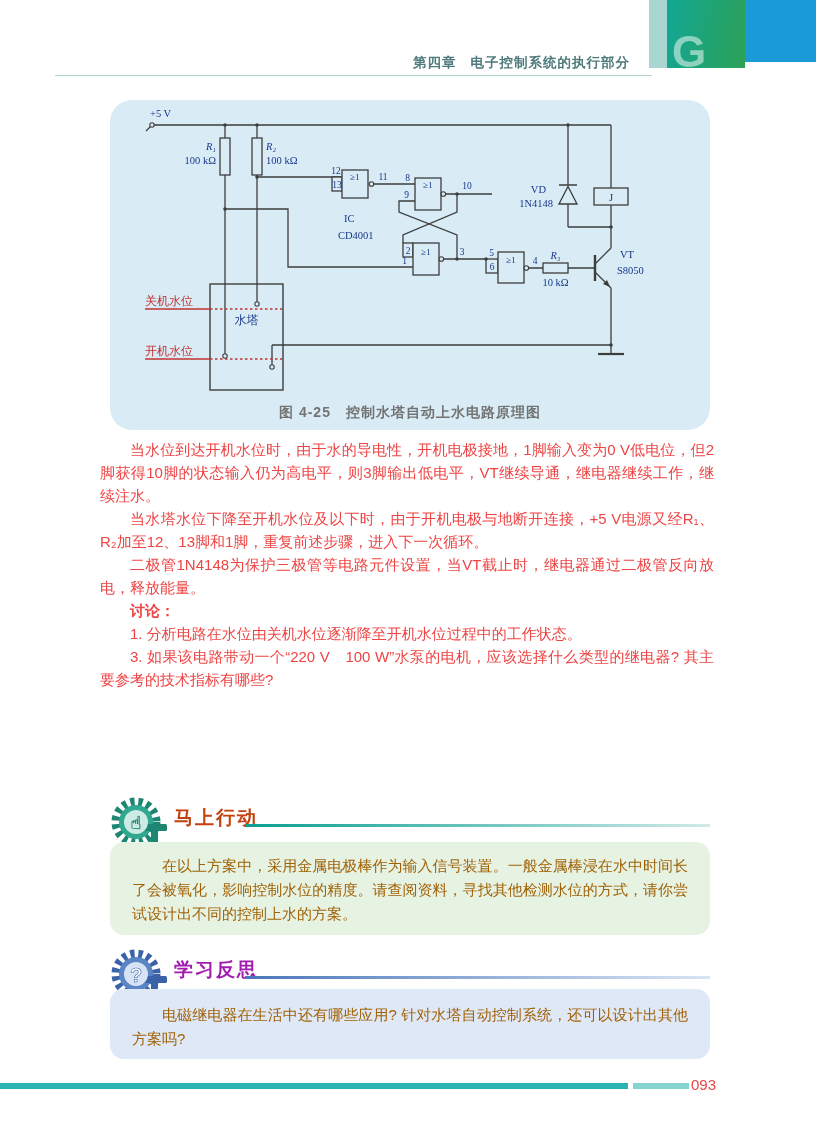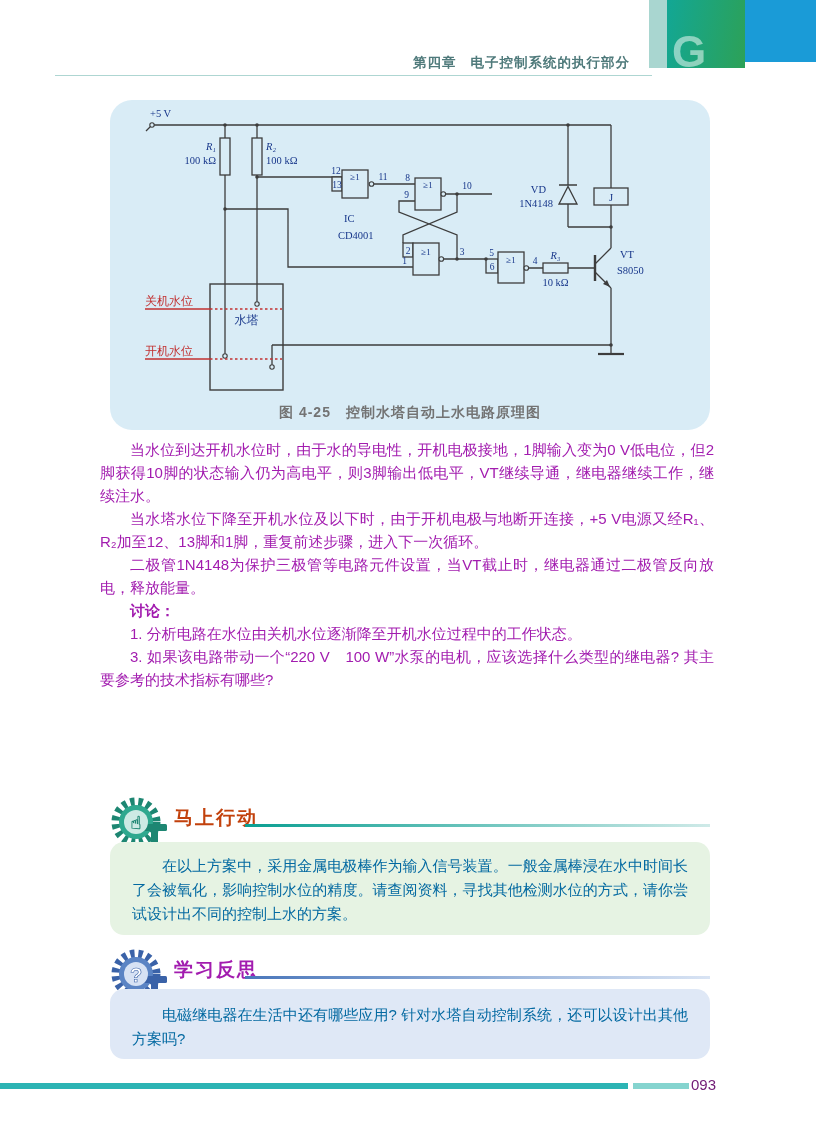--- a/index.html
+++ b/index.html
@@ -18,38 +18,38 @@
   .corner .blue{width:71px;height:62px;background:#1a9bd7;}
   
   .figure-panel{position:absolute;left:110px;top:100px;width:600px;height:330px;
                 background:#d9ecf6;border-radius:22px;}
   .figure-caption{position:absolute;bottom:8px;left:0;width:100%;text-align:center;
                   font-size:14px;font-weight:bold;color:#737373;letter-spacing:1px;}
   .clbl{fill:#17368a;font-family:"Liberation Serif","DejaVu Serif",serif;}
   .red{fill:#c23030;}
   
   .content{position:absolute;left:100px;top:438px;width:614px;}
-  .content p{margin:0;text-indent:2em;font-size:15px;line-height:23px;color:#a21caf;
+  .content p{margin:0;text-indent:2em;font-size:15px;line-height:23px;color:#ef4444;
              text-align:justify;}
   .content p.bold{font-weight:bold;}
   
   .sec-icon{position:absolute;}
   .sec-title{position:absolute;font-size:19px;font-weight:bold;letter-spacing:2px;}
   .sec-line{position:absolute;height:2.5px;}
   .act-title{left:174px;top:805px;color:#c2410c;}
   .act-line{left:245px;top:824px;width:465px;background:linear-gradient(to right,#0a9f92,#cfeae8);}
   .act-box{position:absolute;left:110px;top:842px;width:600px;height:93px;background:#e6f3e3;border-radius:14px;box-sizing:border-box;padding:12px 22px 0 22px;}
   .ref-title{left:174px;top:957px;color:#a21caf;}
   .ref-line{left:245px;top:976px;width:465px;background:linear-gradient(to right,#4a77bb,#d9e4f4);}
   .ref-box{position:absolute;left:110px;top:989px;width:600px;height:70px;background:#dfe8f6;border-radius:14px;box-sizing:border-box;padding:14px 22px 0 22px;}
-  .act-box p,.ref-box p{margin:0;text-indent:2em;font-size:15px;line-height:24px;color:#0369a1;text-align:justify;}
+  .act-box p,.ref-box p{margin:0;text-indent:2em;font-size:15px;line-height:24px;color:#a16207;text-align:justify;}
   
   .foot-bar1{position:absolute;left:0;top:1083px;width:628px;height:6px;background:#2cb4b4;}
   .foot-bar2{position:absolute;left:633px;top:1083px;width:56px;height:6px;background:#85d4cf;}
-  .foot-num{position:absolute;left:691px;top:1076px;font-size:15px;color:#701a75;}
+  .foot-num{position:absolute;left:691px;top:1076px;font-size:15px;color:#ef4444;}
 </style>
 </head>
 <body>
 
 <div class="page">
 
   <div class="header-text">
     <span>第四章</span><span class="gap"></span><span>电子控制系统的执行部分</span>
   </div>
   <div class="header-rule"></div>

